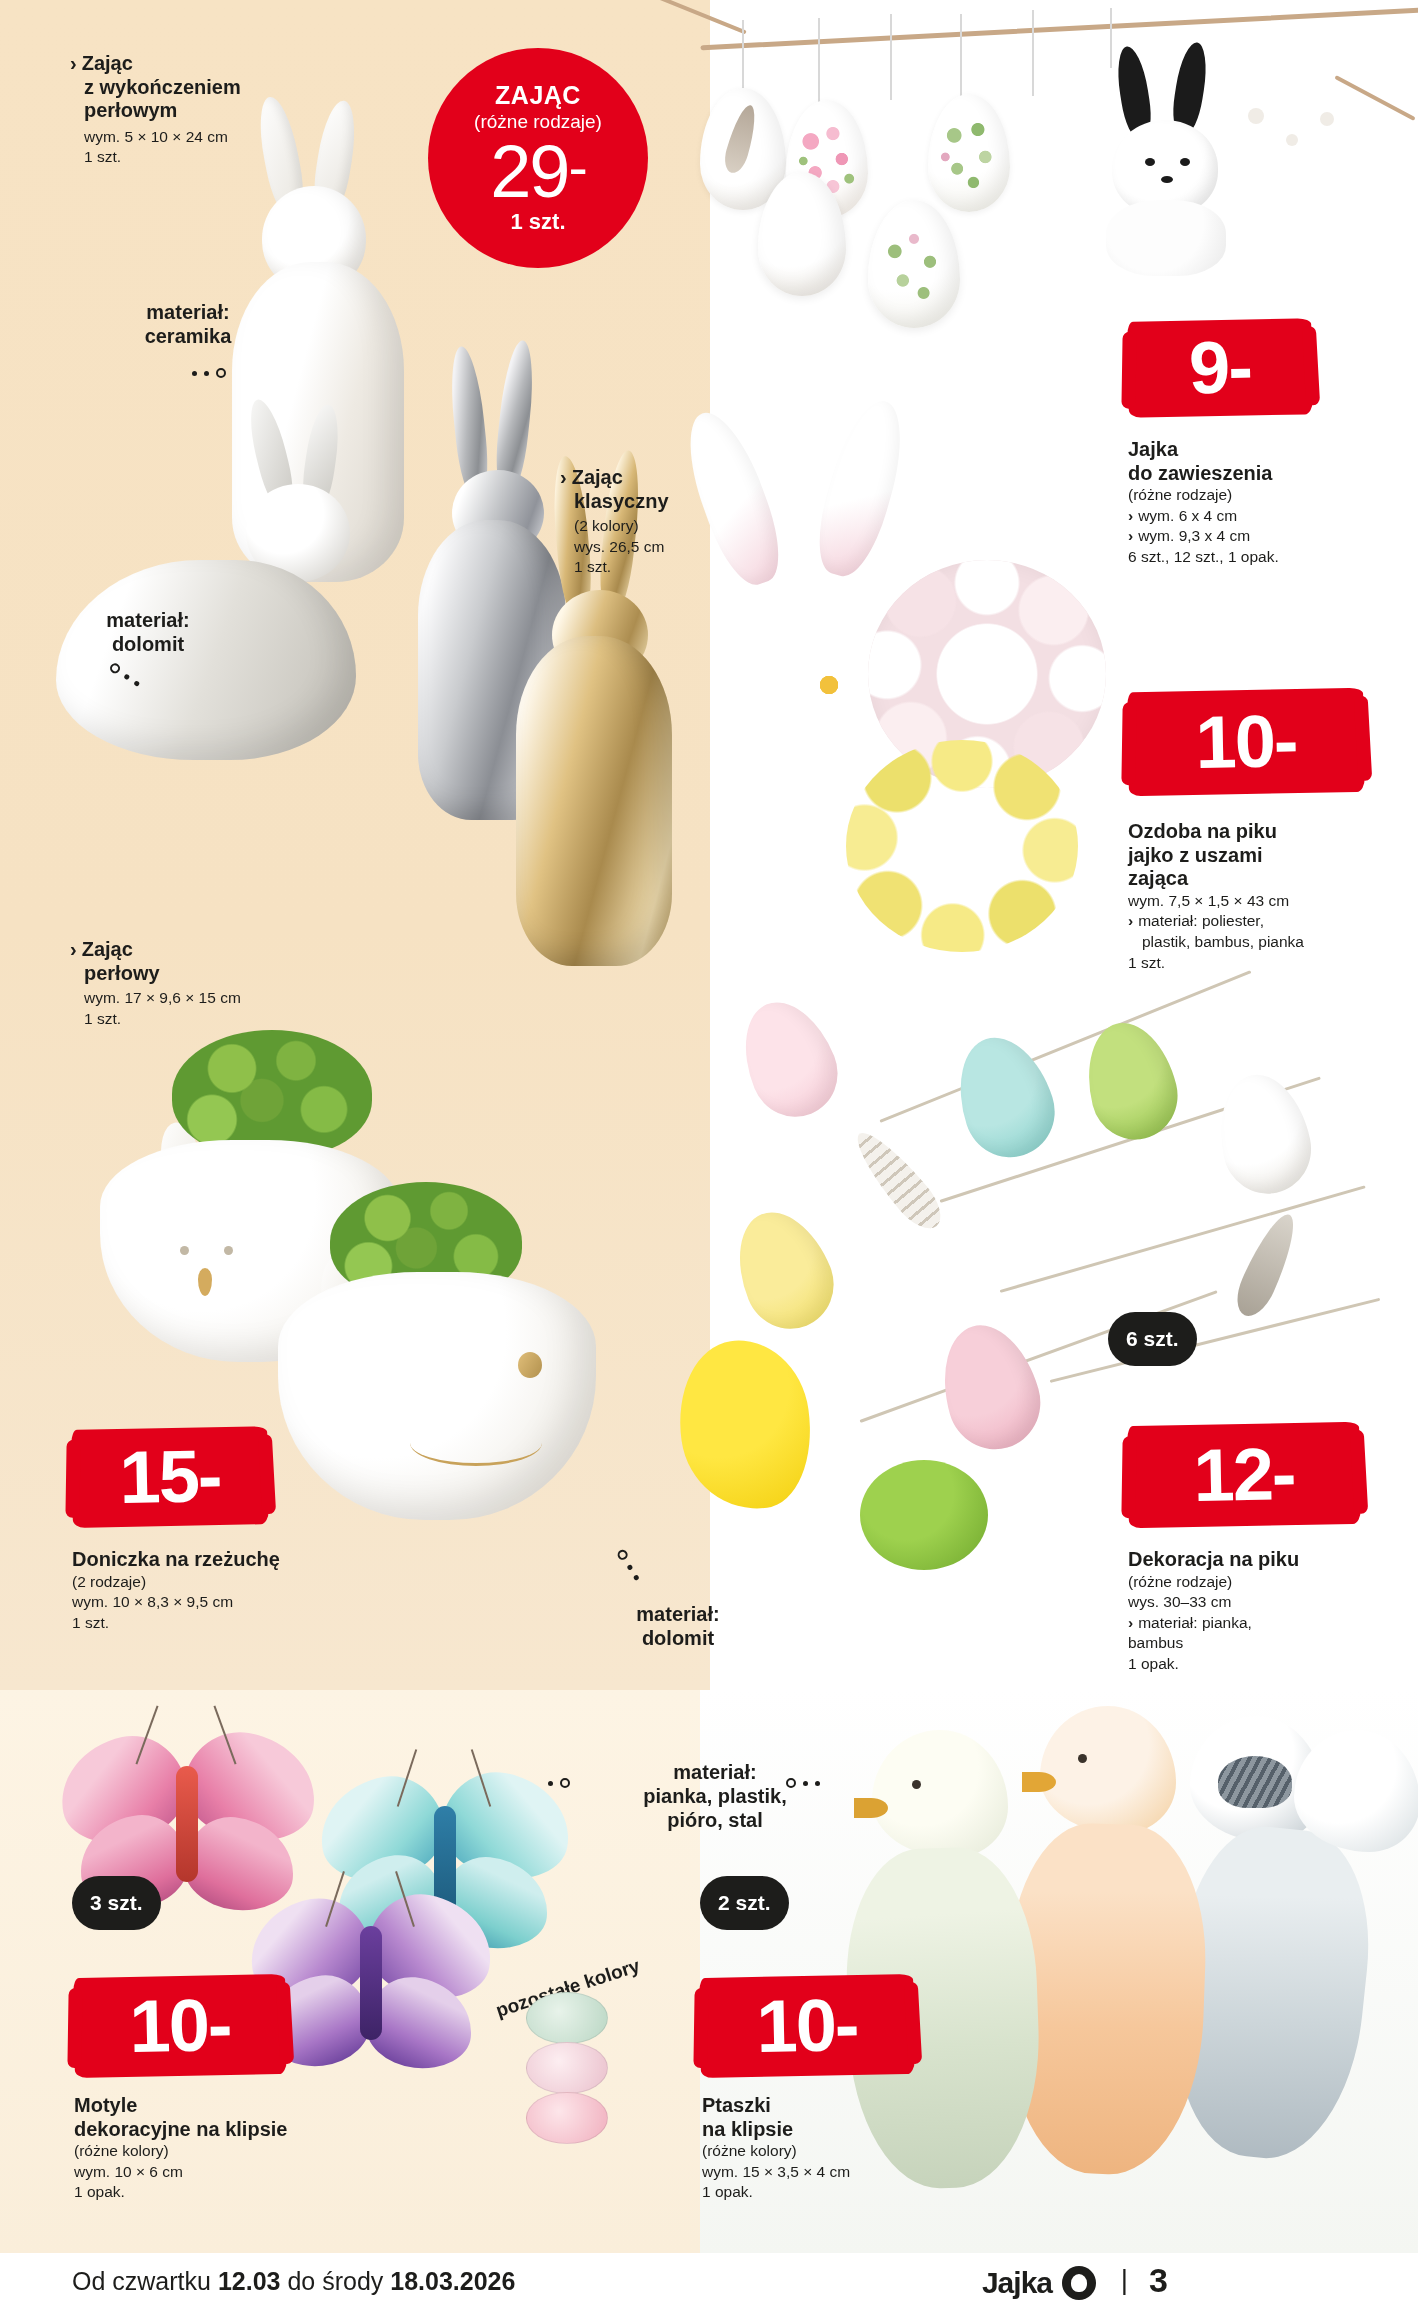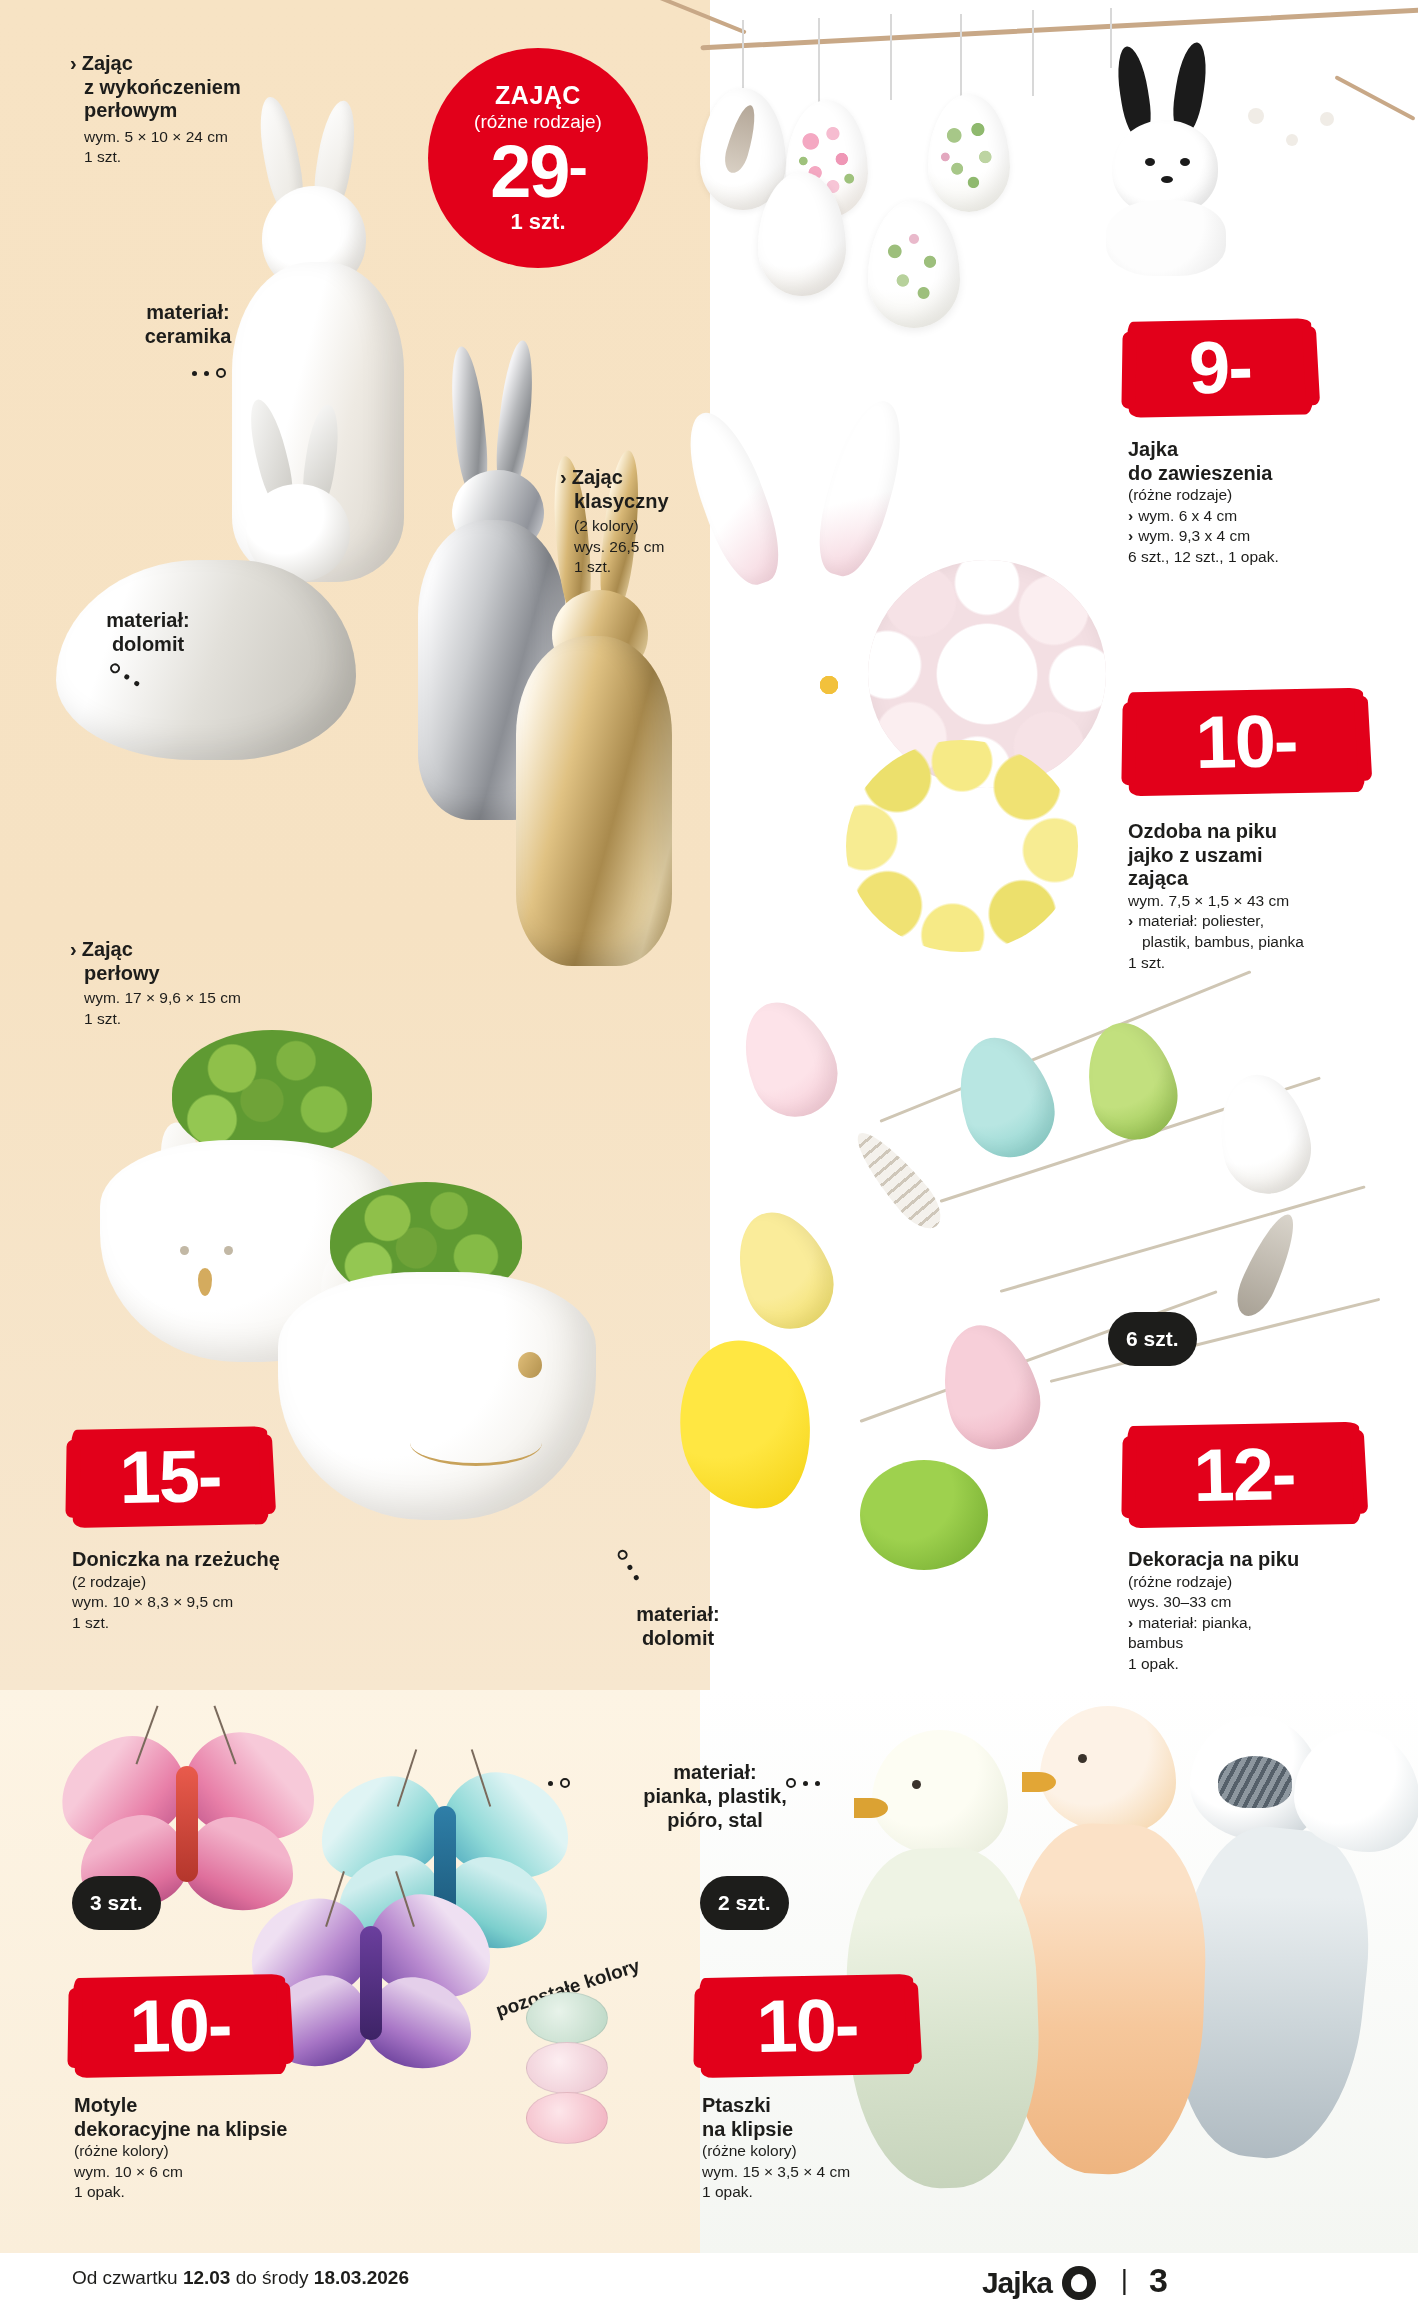--- a/index.html
+++ b/index.html
@@ -123,21 +123,21 @@
     background: #e2001a;
     color: #fff;
     text-align: center;
     display: flex;
     flex-direction: column;
     align-items: center;
     justify-content: center;
   }
   .circle-splash .cs-t1 { font-size: 25px; font-weight: bold; letter-spacing: .5px; }
   .circle-splash .cs-t2 { font-size: 19px; font-weight: normal; margin-top: 1px;}
-  .circle-splash .cs-price { font-size: 74px; font-weight: bold; line-height: .96; margin-top: 3px; letter-spacing: -2px; text-align: center;}
+  .circle-splash .cs-price { font-size: 74px; font-weight: normal; line-height: .96; margin-top: 3px; letter-spacing: -2px; text-align: center;}
   .circle-splash .cs-price .dash { font-size: 58px; position: relative; top: -10px; }
   .circle-splash .cs-unit { font-size: 22px; font-weight: bold; margin-top: 2px;}
 
   .black-pill {
     position: absolute;
     background: #1d1d1b;
     color: #ffffff;
     border-radius: 999px;
     font-weight: bold;
     font-size: 21px;
@@ -164,21 +164,21 @@
   .dots i.ring {
     width: 10px; height: 10px;
     background: transparent;
     border: 2px solid #1d1d1b;
   }
 
   
   .footer-text {
     position: absolute;
     left: 72px; top: 2267px;
-    font-size: 19px;
+    font-size: 25px;
     color: #1d1d1b;
   }
   .footer-text b { font-weight: bold; }
   .netto-logo {
     position: absolute;
     right: 118px; top: 2266px;
     display: flex;
     align-items: center;
     gap: 10px;
   }

